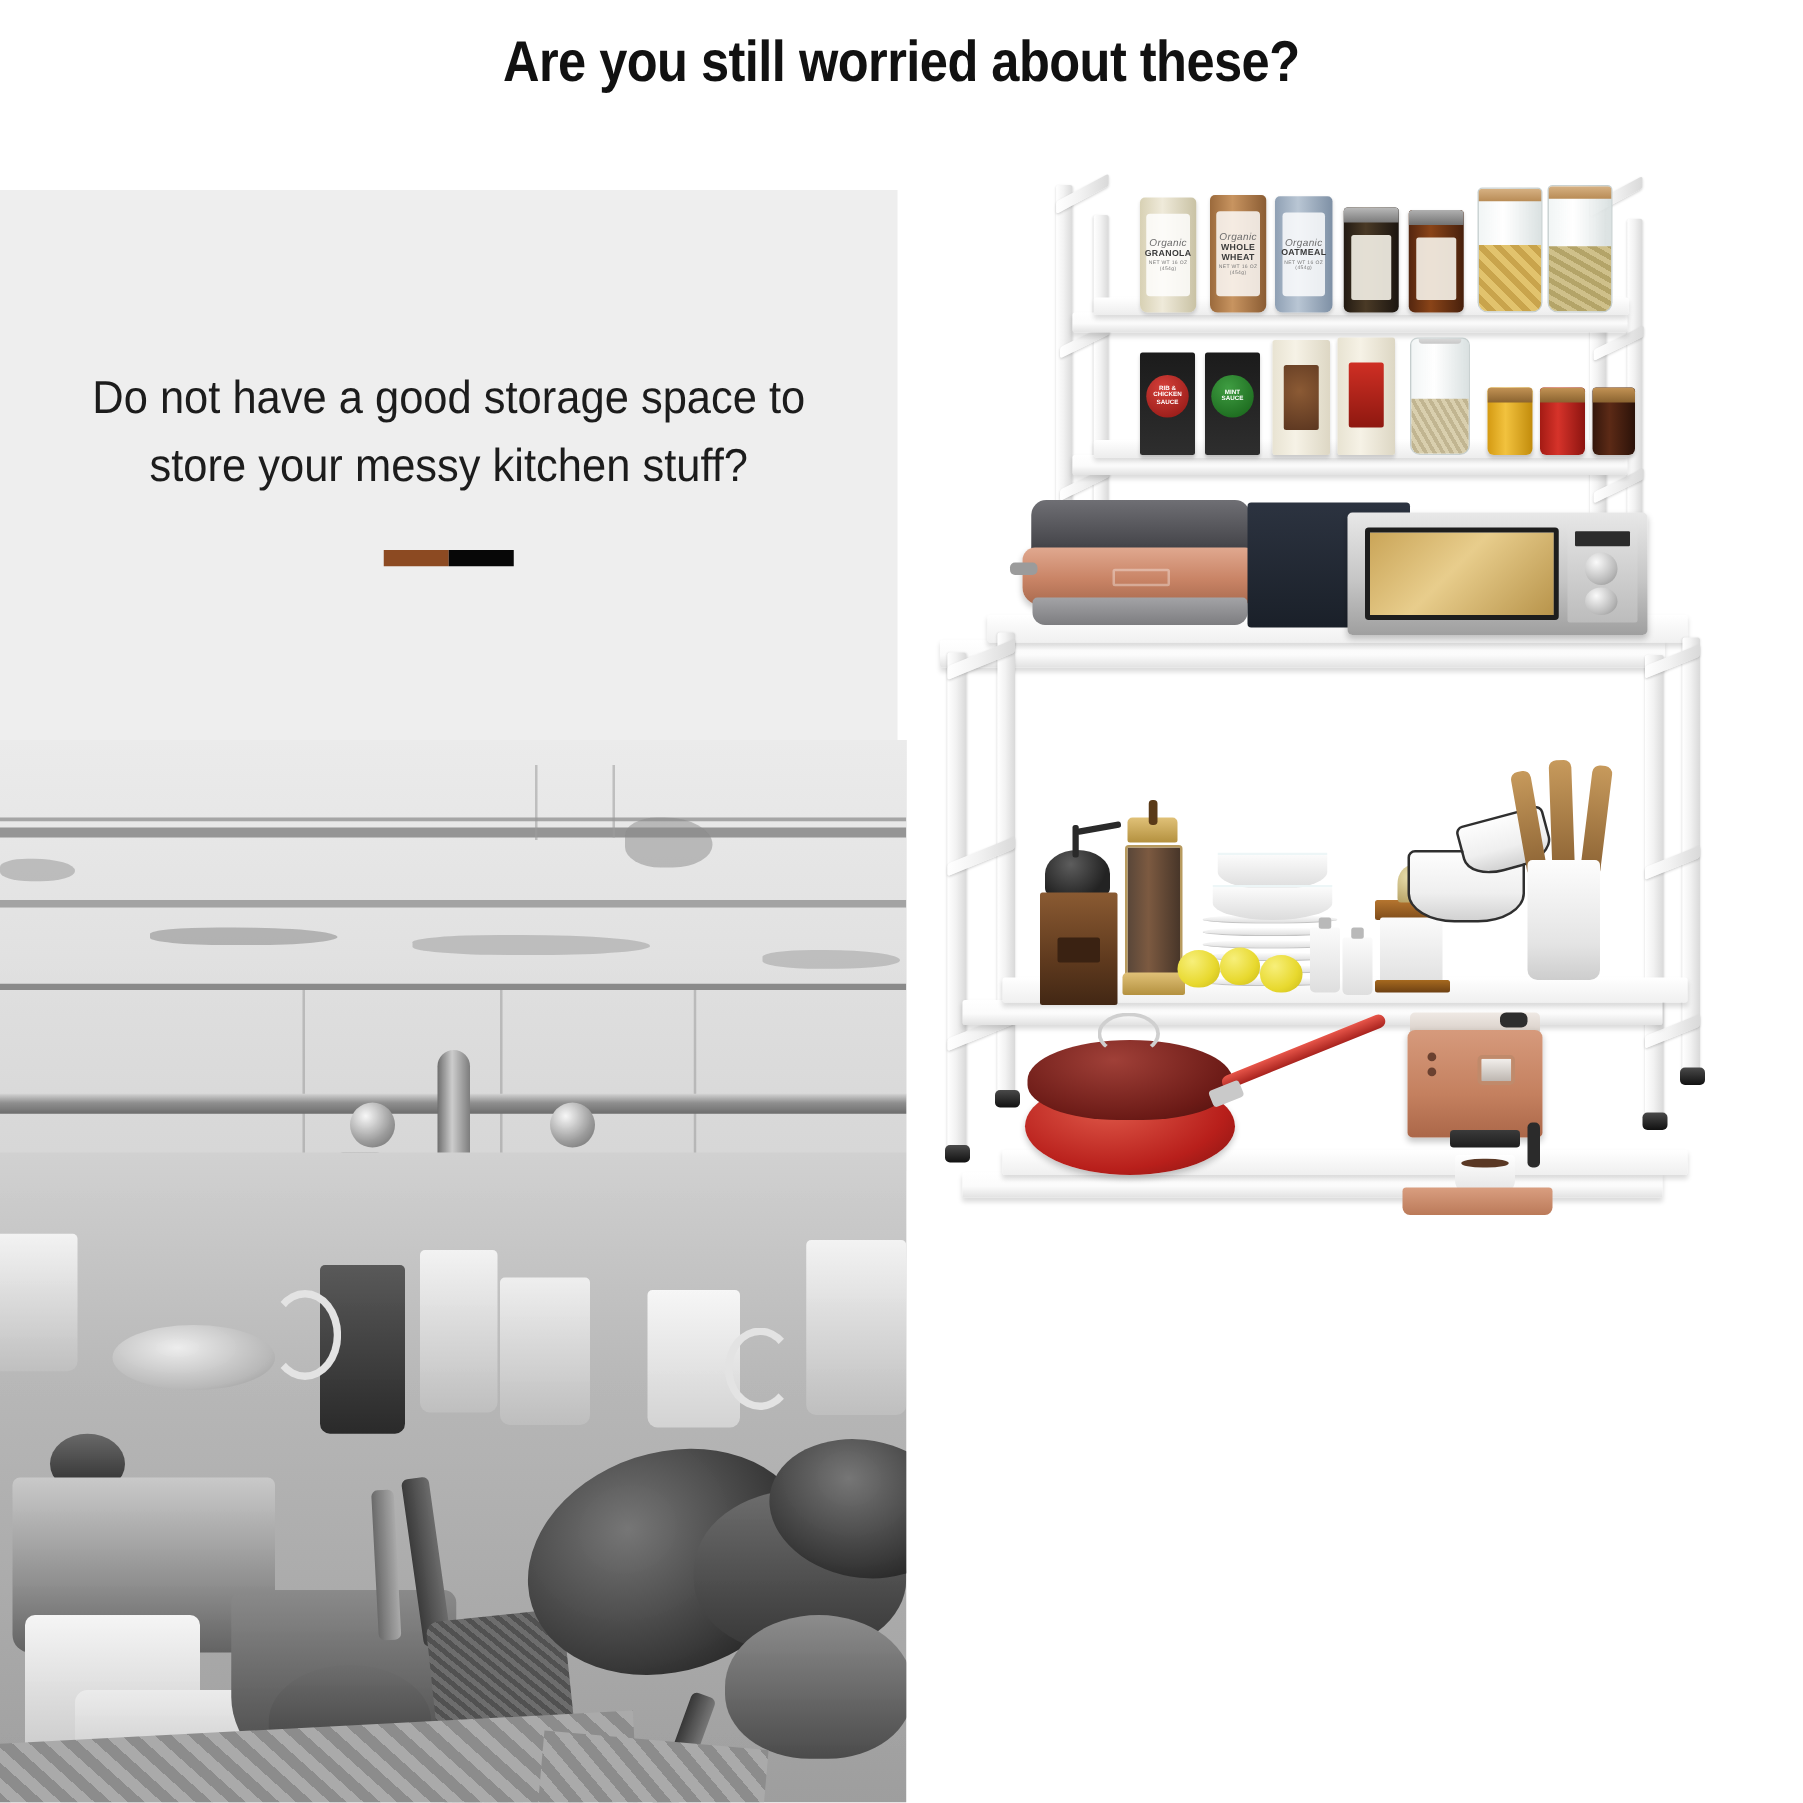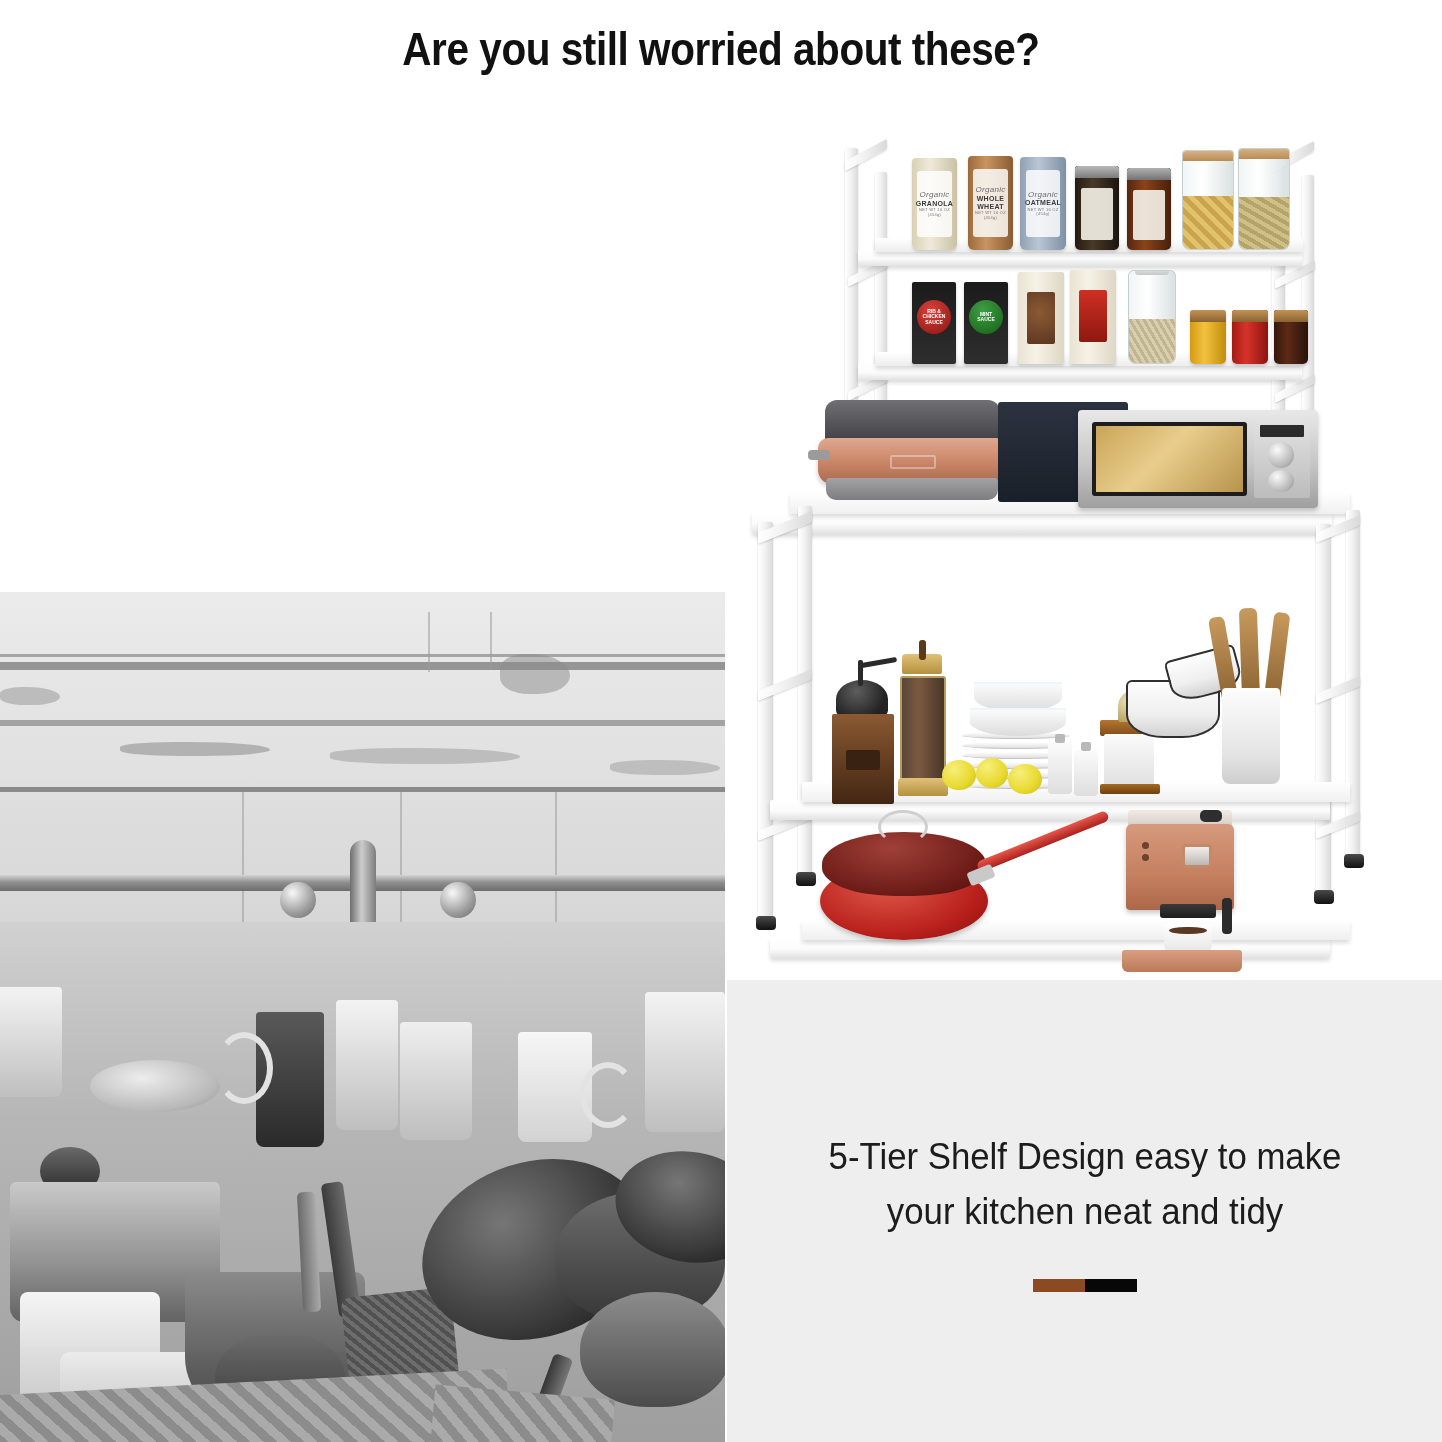--- a/index.html
+++ b/index.html
@@ -331,28 +331,28 @@
     border:2px solid #2f2f2f;
   }
 </style>
 </head>
 <body>
 
 <div id="page">
 
   <div class="headline">Are you still worried about these?</div>
 
-
-  <div class="panel" id="panel-bottom-right">
-    <div class="panel-text">5-Tier Shelf Design easy to make your kitchen neat and tidy</div>
+  <div class="panel" id="panel-top-left">
+    <div class="panel-text">Do not have a good storage space to store your messy kitchen stuff?</div>
     <div class="divider">
       <span class="seg-brown"></span>
       <span class="seg-black"></span>
     </div>
   </div>
+
 
   <div id="photo-messy">
     <div class="wall"></div>
     <div class="tile-line-h" style="top:62px;"></div>
     <div class="tile-line-h" style="top:70px; height:8px; background:#7a7a78;"></div>
     <div class="tile-line-h" style="top:128px; height:6px; background:#8c8c8a;"></div>
     <div class="tile-line-h" style="top:195px; height:5px; background:#6f6f6d;"></div>
     <div class="tile-line-v" style="left:242px; top:200px; height:150px;"></div>
     <div class="tile-line-v" style="left:400px; top:200px; height:150px;"></div>
     <div class="tile-line-v" style="left:555px; top:200px; height:150px;"></div>

